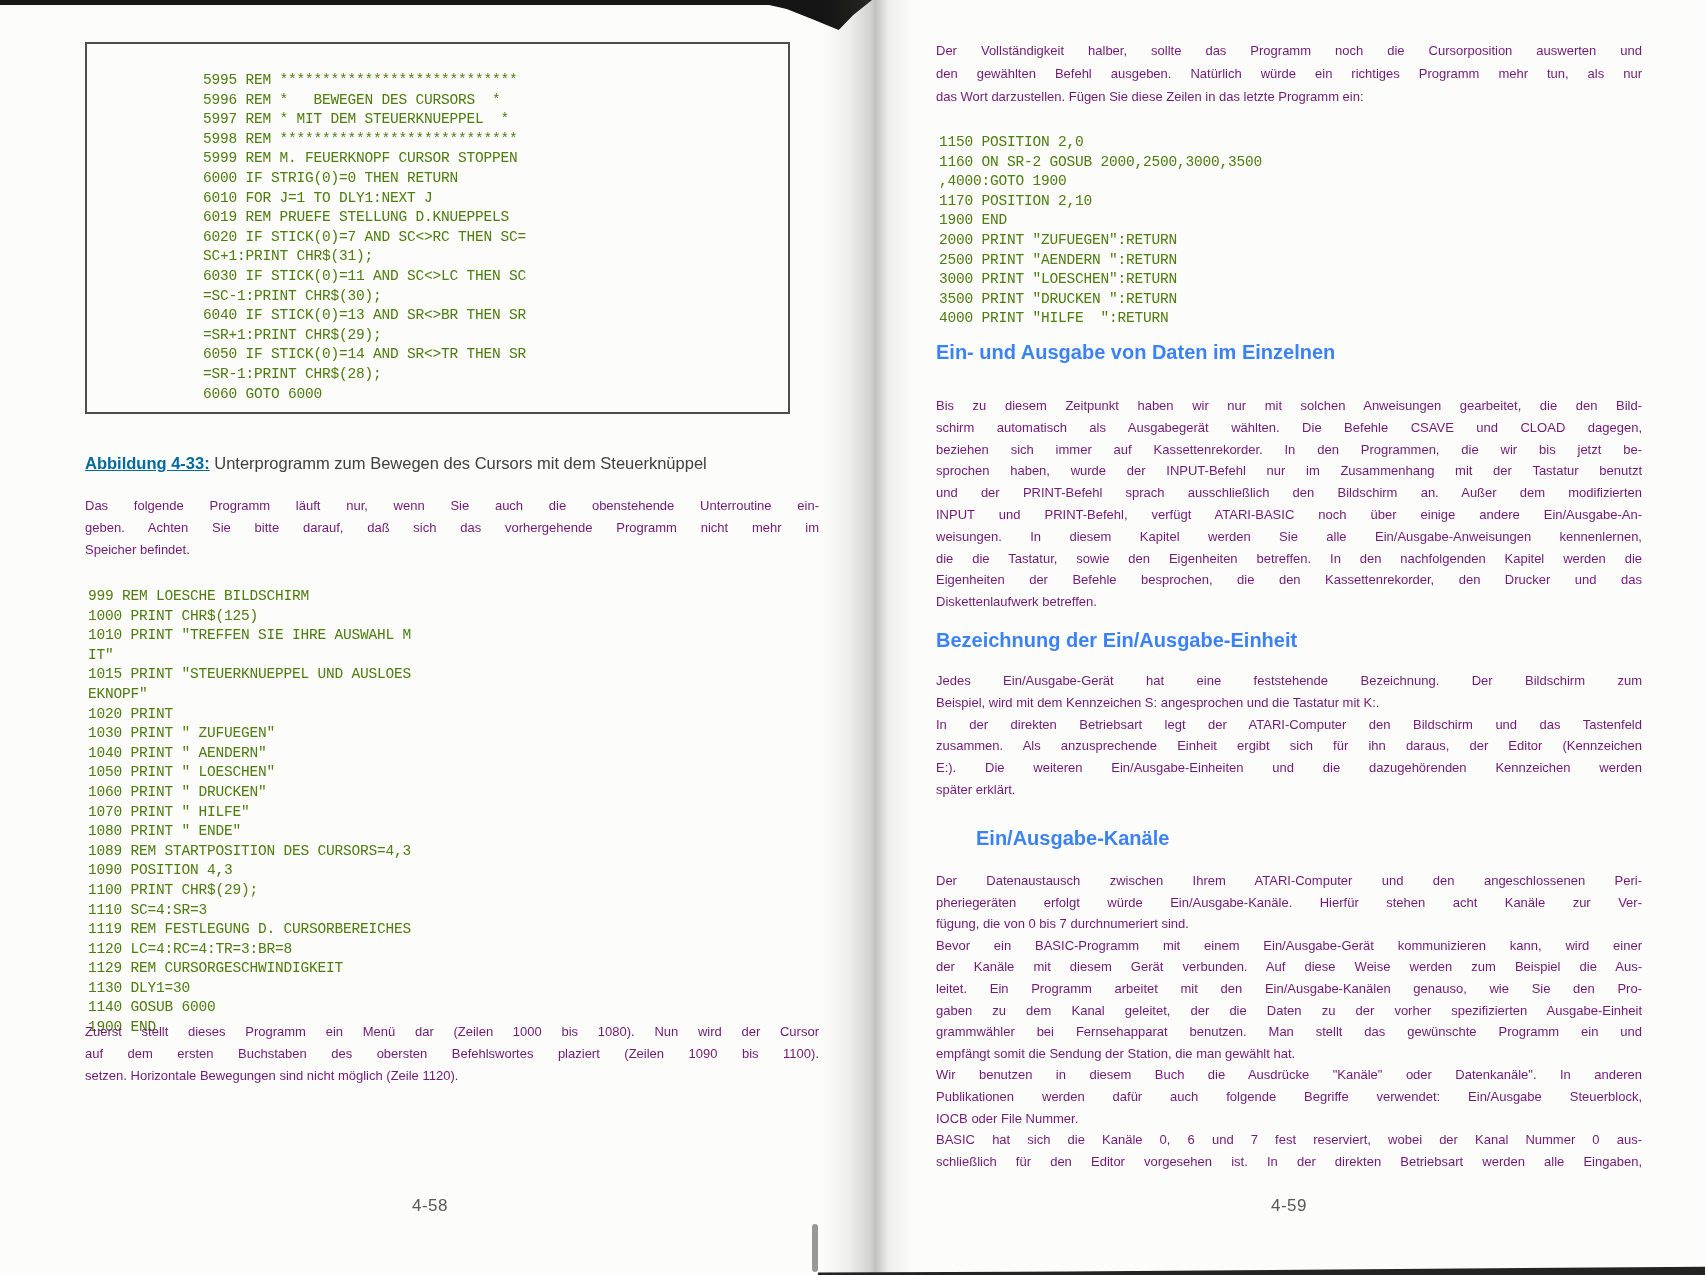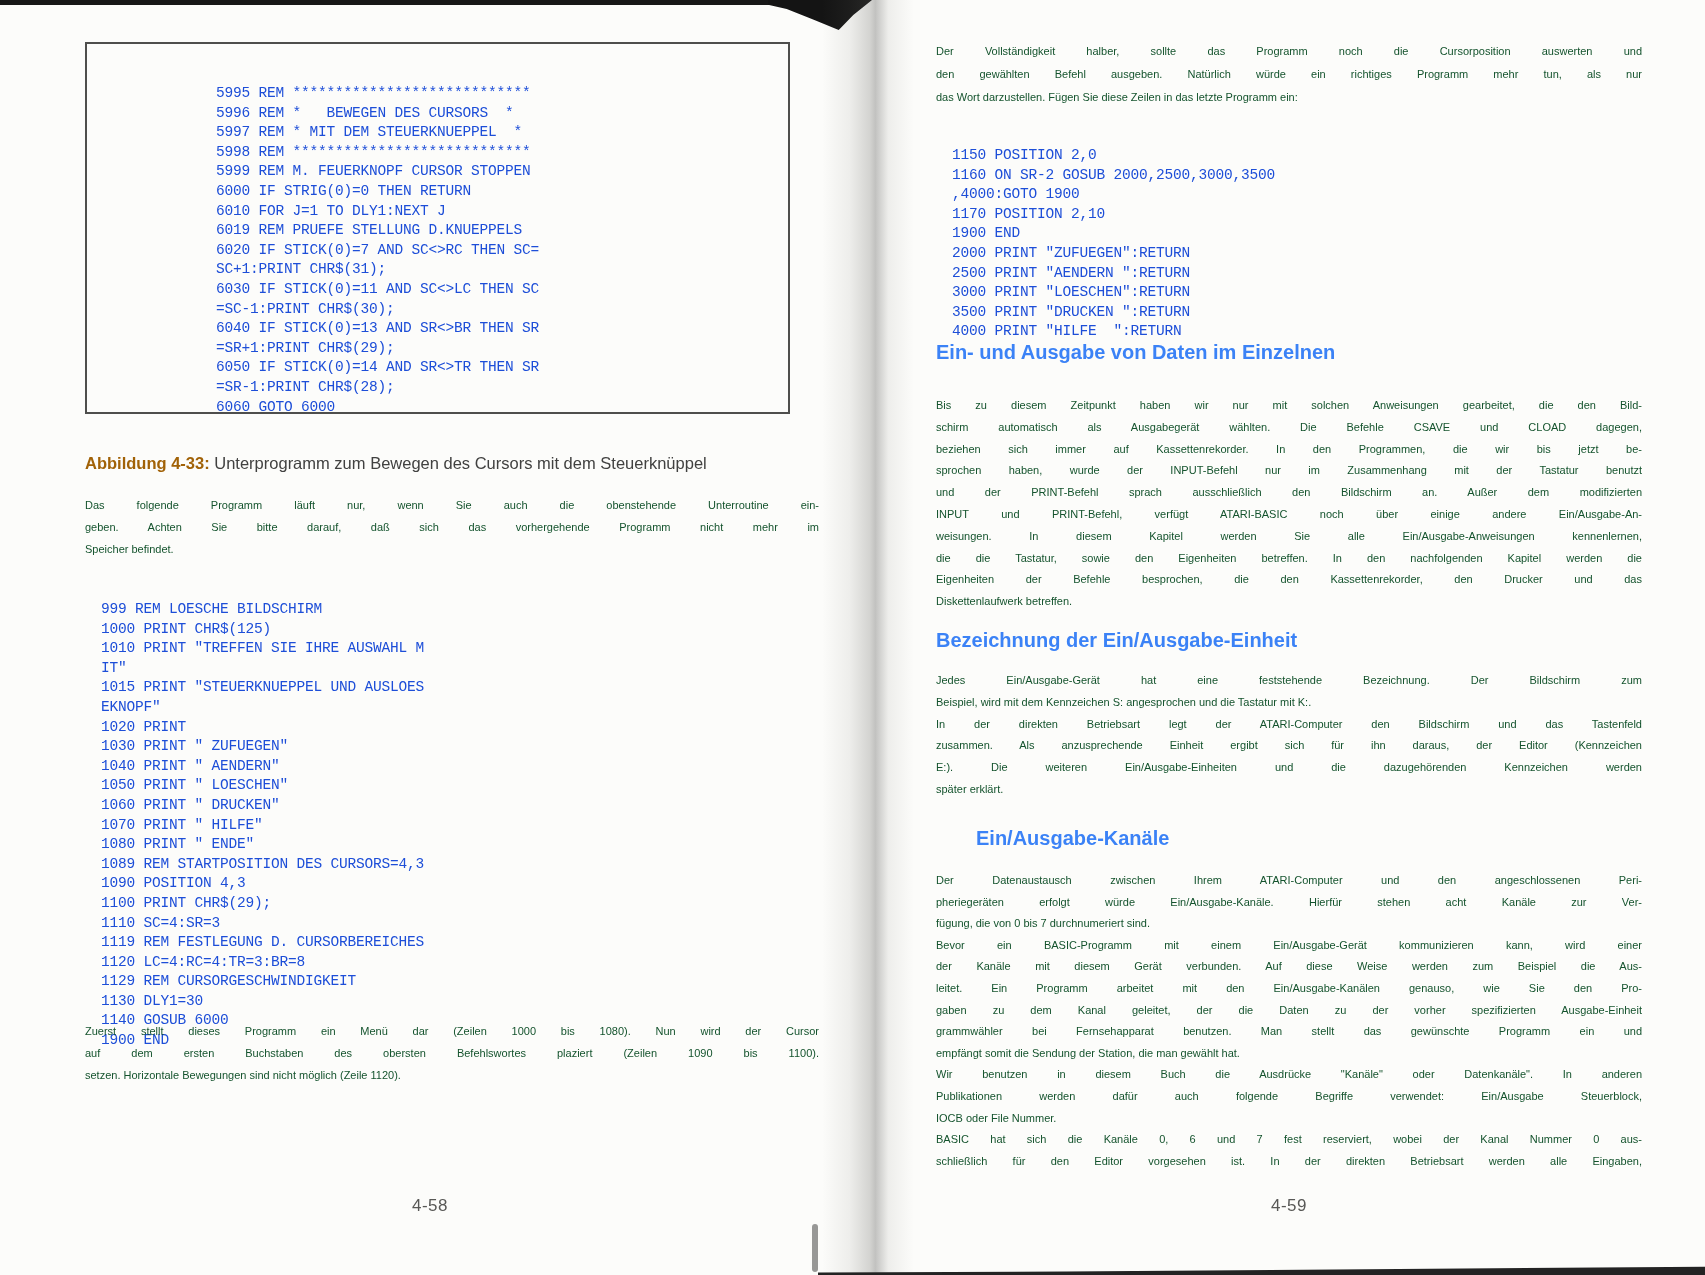--- a/index.html
+++ b/index.html
@@ -18,36 +18,36 @@
                 background:rgba(70,70,68,0.55); border-radius:3px; }
   .spine-shadow{
     position:absolute; left:822px; top:0; width:92px; height:1275px; pointer-events:none;
     background:linear-gradient(90deg,
       rgba(110,110,104,0) 0%, rgba(110,110,104,0.10) 30%,
       rgba(95,95,90,0.26) 52%, rgba(60,60,58,0.30) 58%,
       rgba(110,110,104,0.10) 72%, rgba(110,110,104,0) 100%);
   }
   
   .code {
-    position:absolute; margin:16px; white-space:pre;
+    position:absolute; margin:3px; white-space:pre;
     font-family:"Liberation Mono","DejaVu Sans Mono",monospace;
-    font-size:14.5px; line-height:19.6px; color:#1d4ed8; letter-spacing:-0.2px;
+    font-size:14.5px; line-height:19.6px; color:#4d7c0f; letter-spacing:-0.2px;
   }
   .figure-box {
     position:absolute; left:85px; top:42px; width:701px; height:368px;
     border:2px solid #4e4e4c; background:transparent;
   }
   .figure-box .code { left:113px; top:24px; }
   
-  .bodytext { position:absolute; font-size:11px; color:#14532d; }
+  .bodytext { position:absolute; font-size:13px; color:#701a75; }
   .para { margin:0; }
   .line { text-align:justify; text-align-last:justify; }
   .line.last { text-align-last:left; }
   .caption { position:absolute; left:85px; top:437px; width:740px; font-size:16.5px; color:#414140; }
-  .caption b { color:#a16207; }
+  .caption b { color:#0369a1;text-decoration:underline; }
   .heading { position:absolute; left:936px; width:706px; margin:0;
              font-size:20px; font-weight:bold; color:#3b82f6; }
   .pagenum { position:absolute; font-size:17px; color:#58585६; color:#585856; text-align:center; letter-spacing:0.5px; }
   .pagenum.left  { left:85px;  top:1196px; width:690px; }
   .pagenum.right { left:936px; top:1196px; width:706px; }
   
   .l-intro   { left:85px; top:495px;  width:734px; line-height:21.8px; }
   .l-listing { left:85px; top:584px; }
   .l-closing { left:85px; top:1021px; width:734px; line-height:21.8px; }
   

